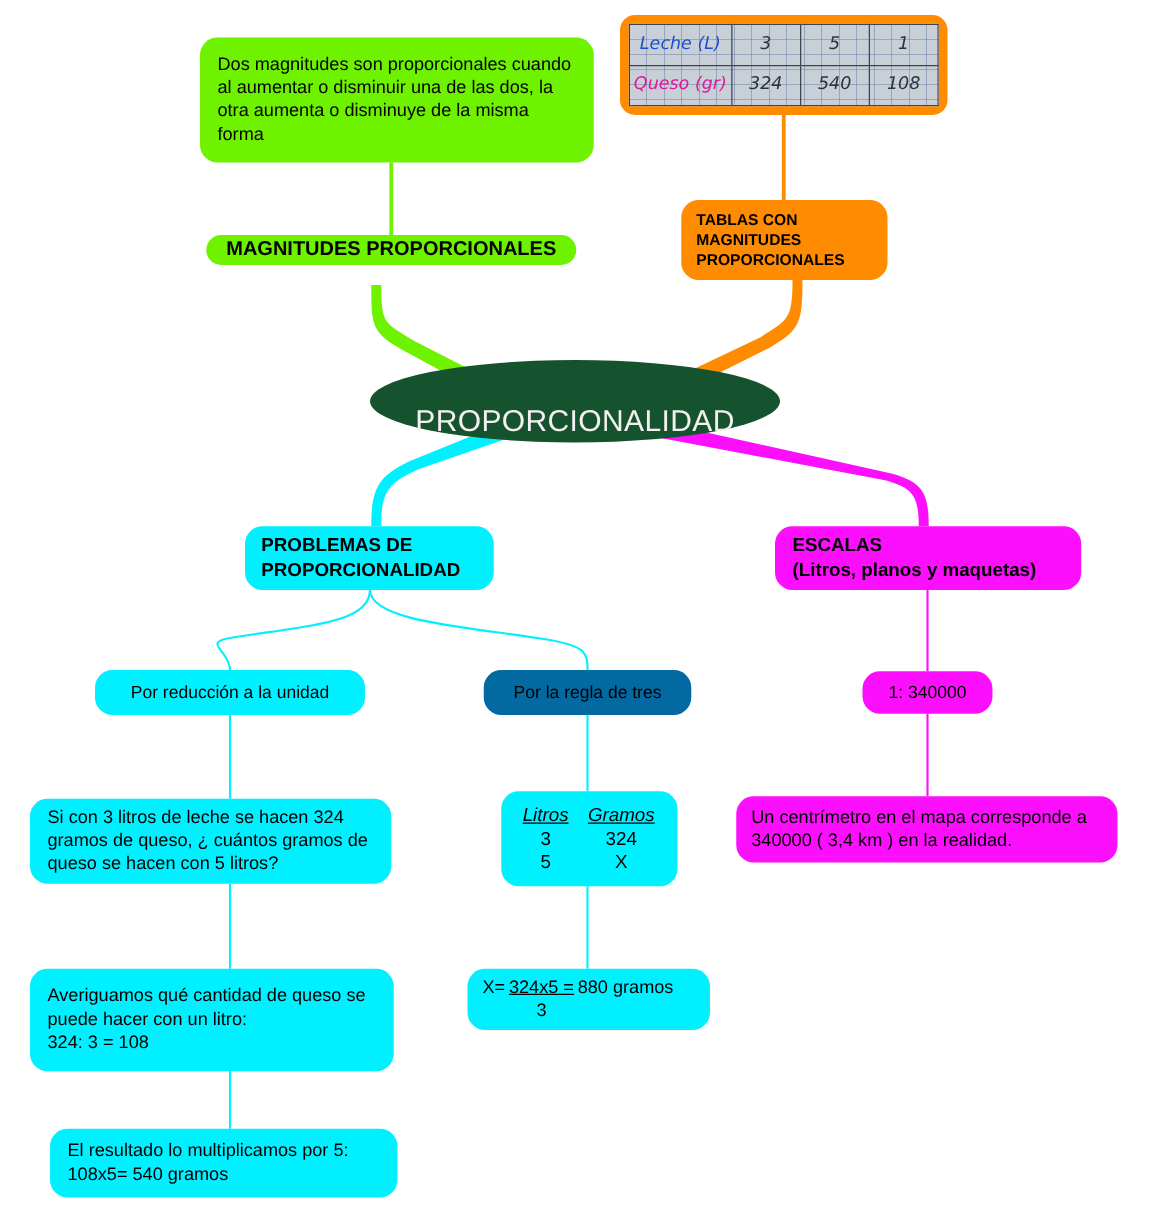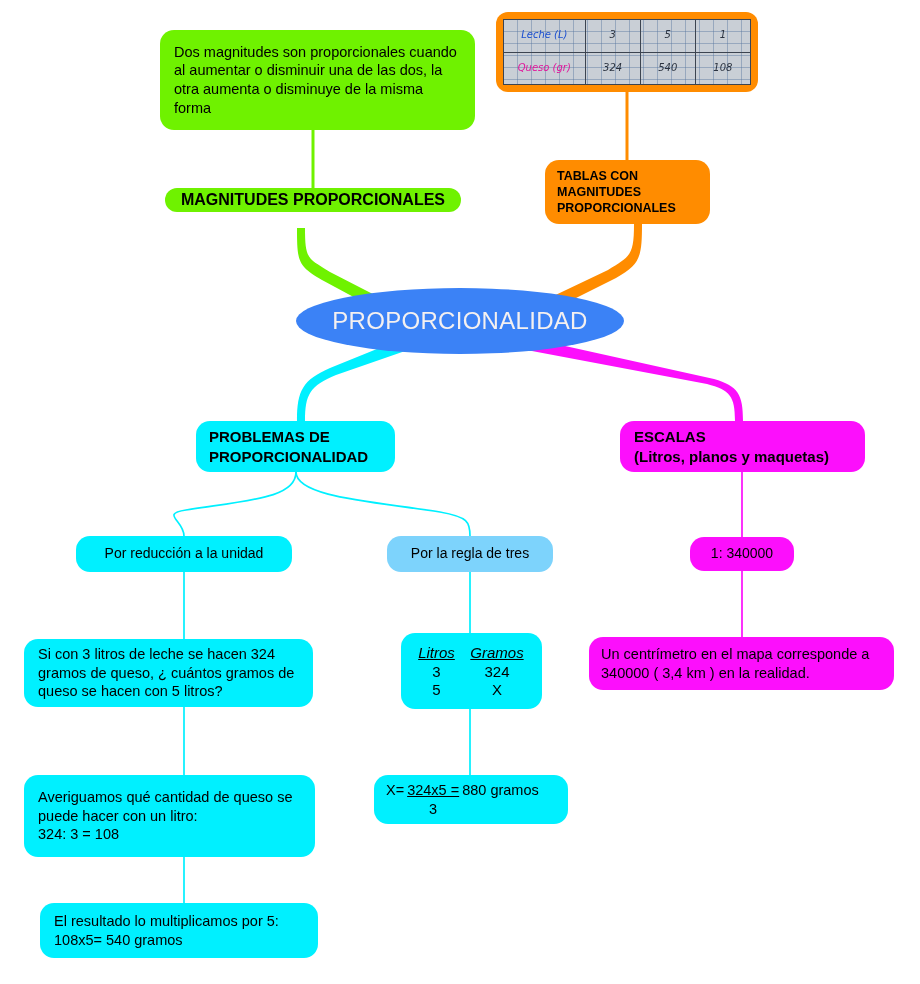--- a/index.html
+++ b/index.html
@@ -64,24 +64,24 @@
   }
   .n-orange-title {
     left: 545px; top: 160px; width: 165px; height: 64px;
     background: #ff8c00;
     font-size: 12.5px;
     font-weight: bold;
     padding: 19px 12px;
   }
   .n-center {
     left: 296px; top: 288px; width: 328px; height: 66px;
-    background: #3b82f6;
+    background: #14532d;
     border-radius: 50%;
     align-items: center;
-    justify-content: center;
+    justify-content: flex-end;
     color: #f4f0f0;
     font-size: 24px;
     letter-spacing: 0.3px;
   }
   .n-cyan-title {
     left: 196px; top: 421px; width: 199px; height: 51px;
     background: #00f0ff;
     font-size: 15px;
     font-weight: bold;
     padding: 4px 13px;
@@ -95,21 +95,21 @@
   }
   .n-sub-unidad {
     left: 76px; top: 536px; width: 216px; height: 36px;
     background: #00f0ff;
     font-size: 14px;
     text-align: center;
     align-items: center;
   }
   .n-sub-regla {
     left: 387px; top: 536px; width: 166px; height: 36px;
-    background: #7dd3fc;
+    background: #0369a1;
     font-size: 14px;
     text-align: center;
     align-items: center;
   }
   .n-scale {
     left: 690px; top: 537px; width: 104px; height: 34px;
     background: #fc0ffc;
     font-size: 14px;
     text-align: center;
     align-items: center;
@@ -202,21 +202,21 @@
       repeating-linear-gradient(to right, rgba(90,120,160,0.45) 0 1px, transparent 1px 14px),
       repeating-linear-gradient(to bottom, rgba(90,120,160,0.45) 0 1px, transparent 1px 12px);
   }
   .hw-table {
     position: absolute;
     inset: 0;
     width: 100%;
     height: 100%;
     border-collapse: collapse;
     font-family: "DejaVu Sans", sans-serif;
-    font-size: 10px;
+    font-size: 14px;
   }
   .hw-table td {
     border: 1px solid #3c4450;
     text-align: center;
     padding: 0 2px;
     position: relative;
   }
   .hw-lbl-milk { color: #1b4fd0; font-style: italic; text-align: left; padding-left: 5px; }
   .hw-lbl-cheese { color: #e0179b; font-style: italic; text-align: left; padding-left: 5px; }
   .hw-val { color: #2b3340; font-style: italic; }

